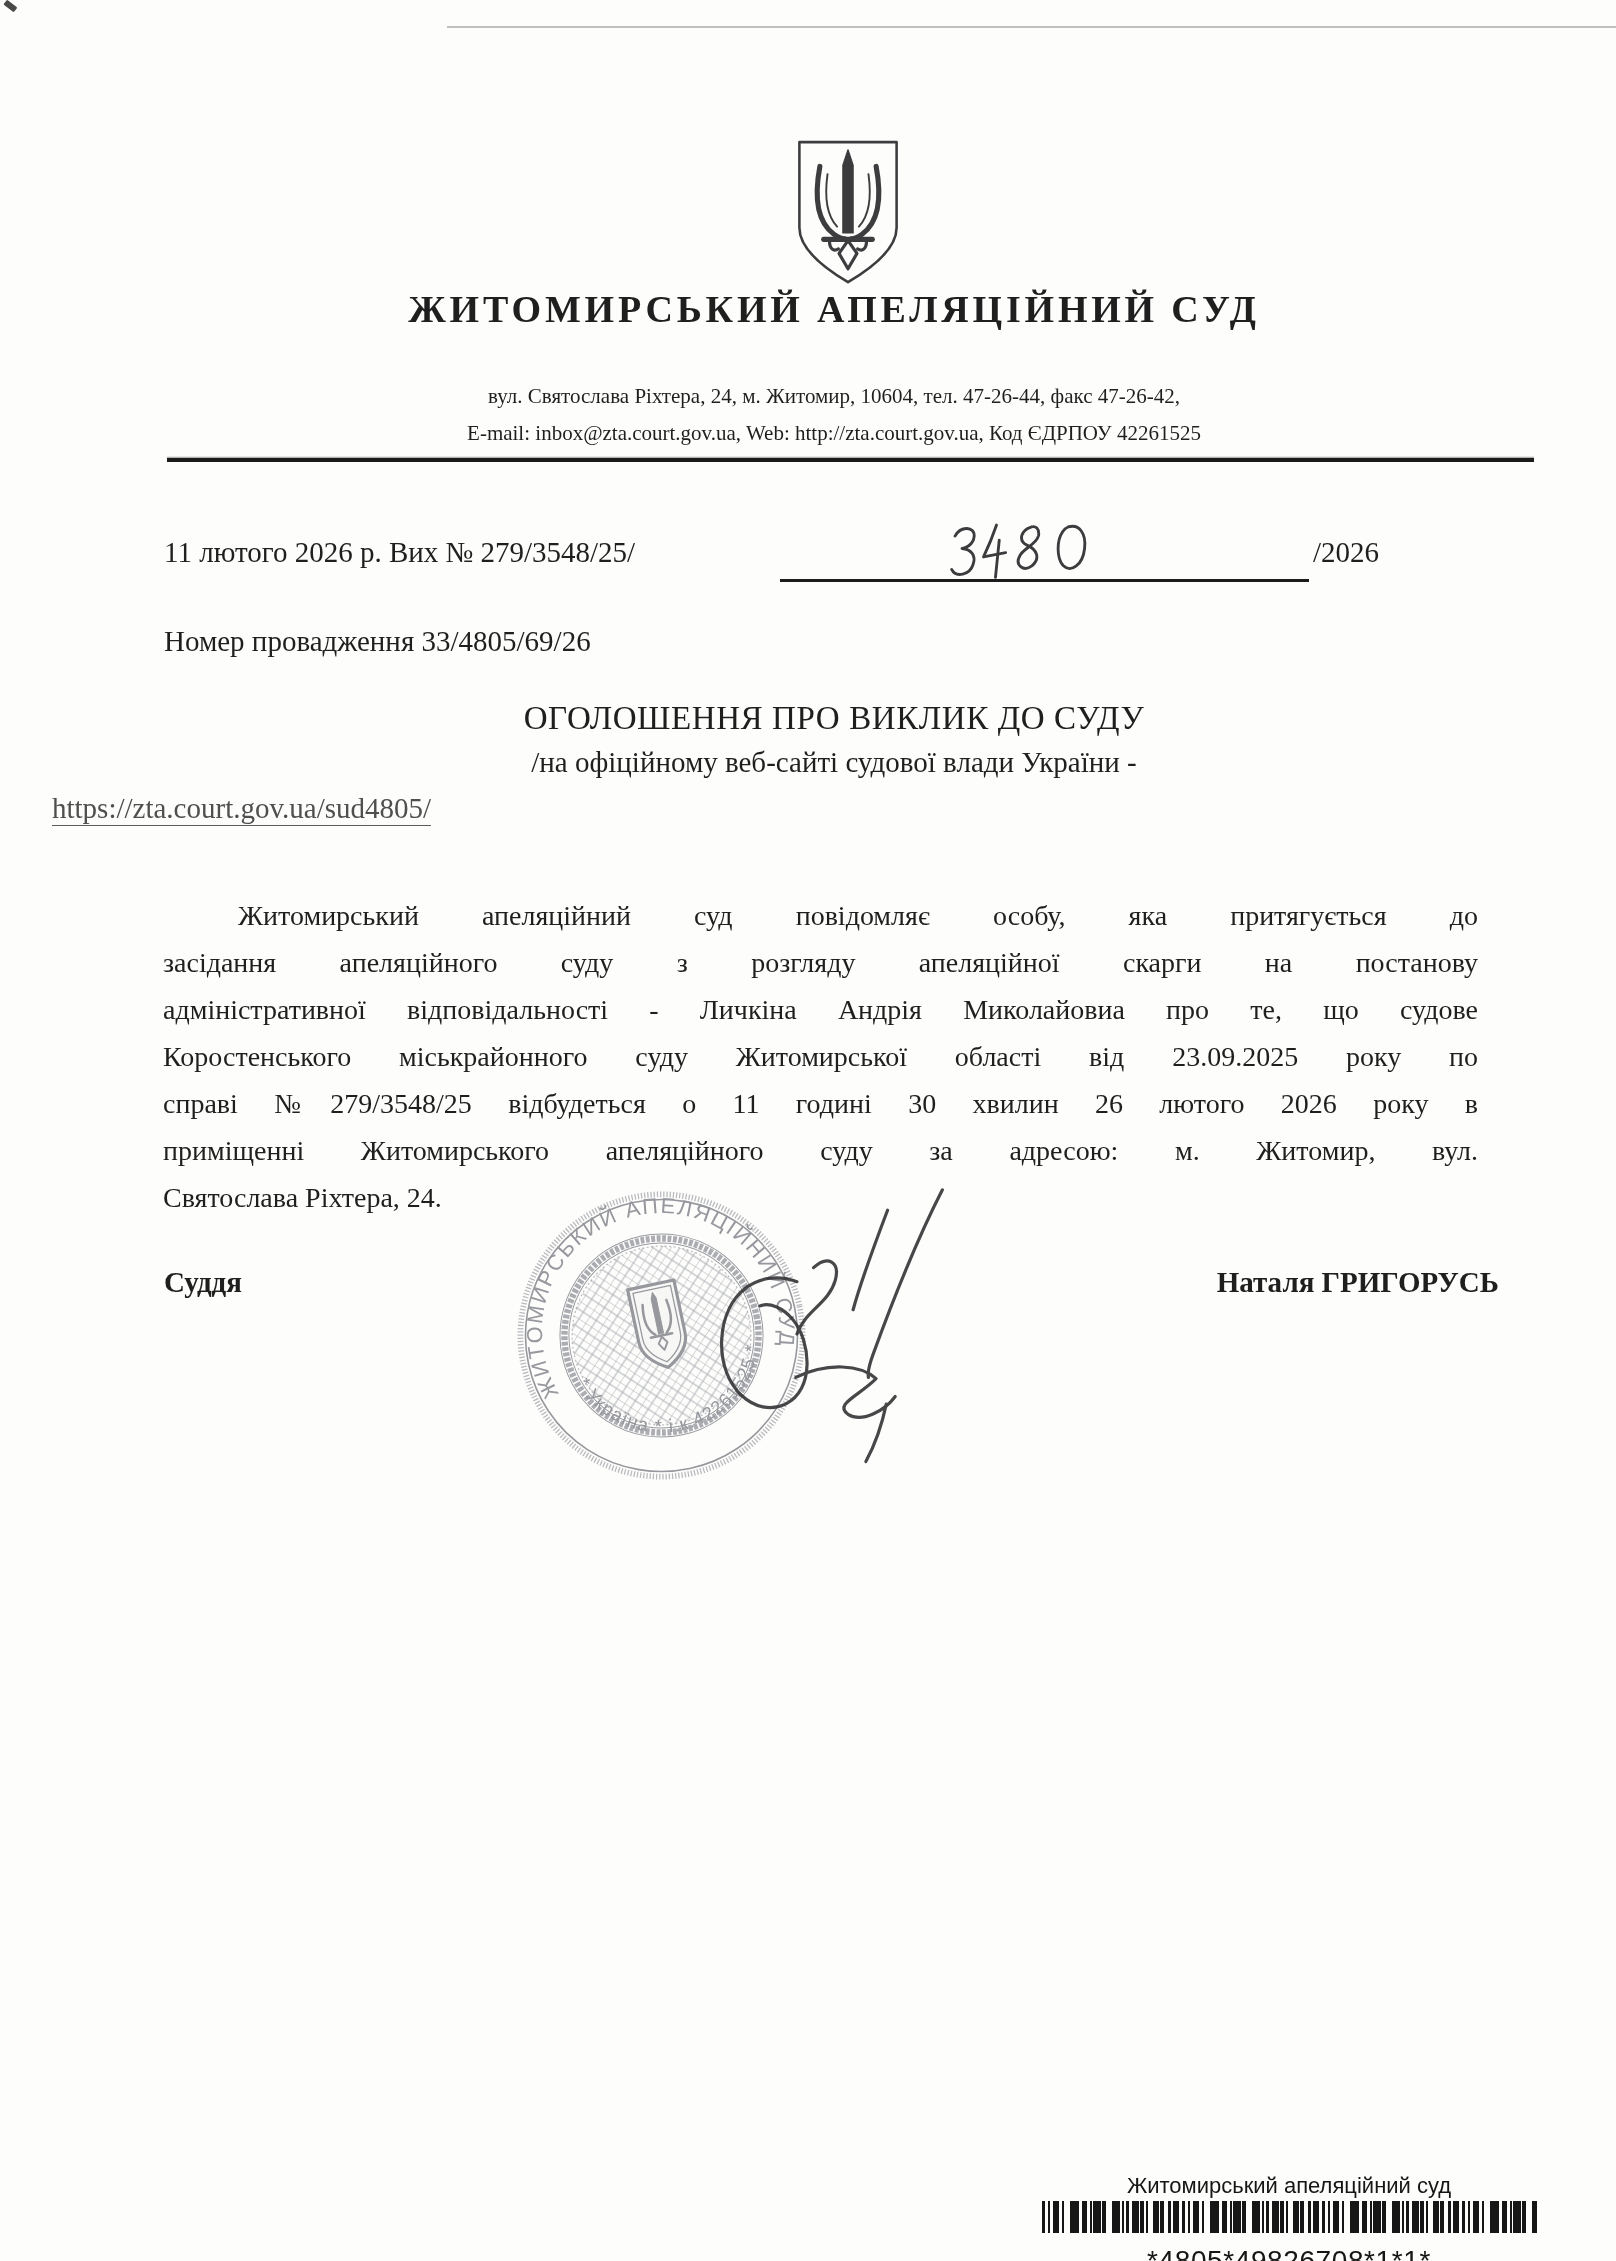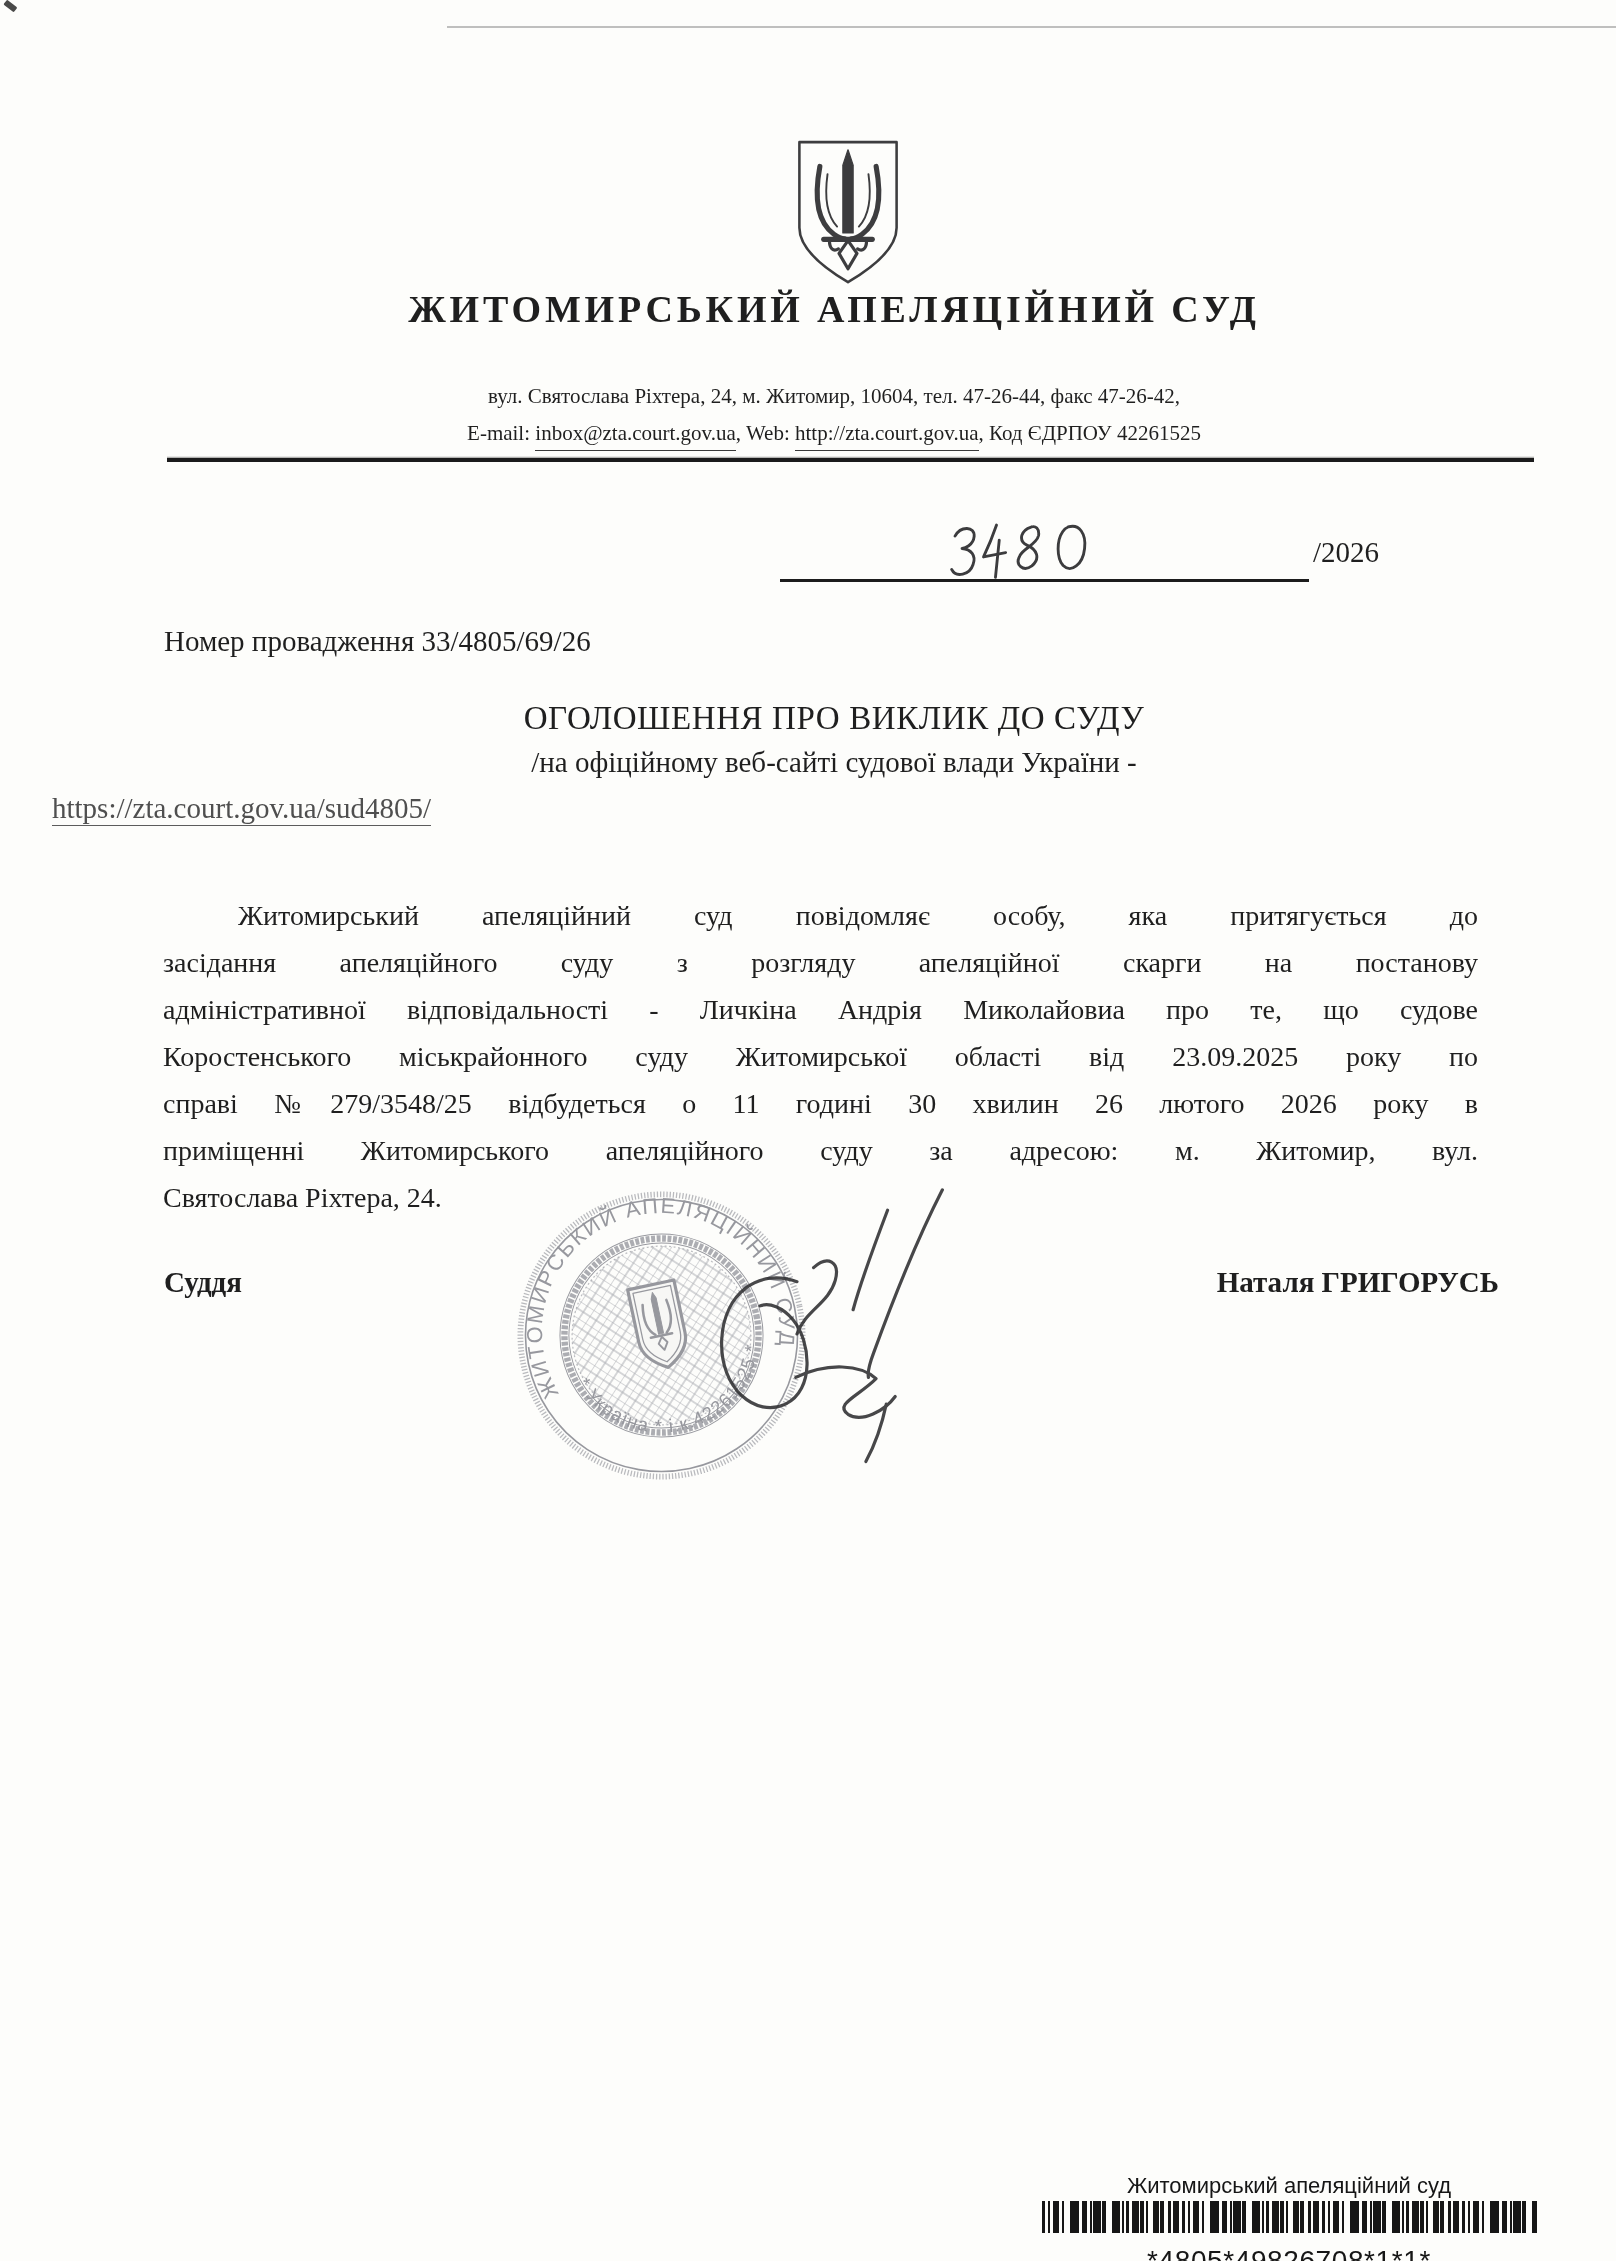--- a/index.html
+++ b/index.html
@@ -11,21 +11,21 @@
   .abs{position:absolute;}
   
   #scan-line-top{left:447px;top:26px;width:1170px;height:1.9px;background:#8c8c8c;opacity:.55;}
   #corner-mark{left:3.8px;top:2.6px;width:12.8px;height:5.7px;background:#1c1c1c;border-radius:1.3px;transform:rotate(38deg);opacity:.8;}
   
   #emblem{left:793px;top:137px;width:110px;height:151px;}
   #court-name{left:52px;top:287px;width:1564px;text-align:center;
     font-size:38px;font-weight:bold;letter-spacing:3.8px;white-space:nowrap;}
   #address-line{left:52px;top:384px;width:1564px;text-align:center;font-size:21px;white-space:nowrap;}
   #contact-line{left:52px;top:421px;width:1564px;text-align:center;font-size:21px;white-space:nowrap;}
-  .scan-link{border-bottom:1.9px solid #3a3a3a;padding-bottom:5px;}
+  .scan-link{border-bottom:1.9px solid #3a3a3a;padding-bottom:16px;}
   #header-divider{left:167px;top:458px;width:1367px;height:3.8px;background:#1b1b1b;box-shadow:0 -1.3px 0 rgba(40,40,40,.35);}
   
   #date-line{left:164px;top:536px;font-size:29px;white-space:nowrap;}
   #blank-underline{left:780px;top:579px;width:529px;height:2.6px;background:#1c1c1c;}
   #handwritten-number{left:943px;top:517px;width:153px;height:64px;transform:rotate(-3deg);}
   #year-suffix{left:1313px;top:536px;font-size:29px;white-space:nowrap;}
   #case-line{left:164px;top:577px;font-size:29px;white-space:nowrap;margin-top:48px;}
   
   #title{left:52px;top:700px;width:1564px;text-align:center;font-size:33px;font-weight:normal;letter-spacing:0.6px;white-space:nowrap;}
   #subtitle{left:52px;top:746px;width:1564px;text-align:center;font-size:29px;white-space:nowrap;}
@@ -77,20 +77,21 @@
   </svg>
 
   <div class="abs" id="court-name">ЖИТОМИРСЬКИЙ АПЕЛЯЦІЙНИЙ СУД</div>
 
   <div class="abs" id="address-line">вул. Святослава Ріхтера, 24, м. Житомир, 10604, тел. 47-26-44, факс 47-26-42,</div>
 
   <div class="abs" id="contact-line"><span>E-mail: </span><span class="scan-link">inbox@zta.court.gov.ua</span><span>, Web: </span><span class="scan-link">http://zta.court.gov.ua</span><span>, Код ЄДРПОУ 42261525</span></div>
 
   <div class="abs" id="header-divider"></div>
 
+  <div class="abs" id="date-line">11 лютого 2026 р. Вих № 279/3548/25/</div>
   <div class="abs" id="blank-underline"></div>
 
   <svg class="abs" id="handwritten-number" viewBox="0 0 240 95" aria-label="3480">
     <g stroke="#3c3c3e" stroke-width="4.5" fill="none" stroke-linecap="round" stroke-linejoin="round">
       <path d="M20,22 C30,6 52,8 50,24 C48,38 34,42 30,42 C44,44 52,54 46,68 C40,84 18,88 12,74"></path>
       <path d="M86,8 C78,28 70,44 63,57 L98,52"></path>
       <path d="M89,32 L80,90"></path>
       <path d="M140,14 C124,18 118,34 132,42 C148,50 152,64 138,75 C124,84 111,72 120,58 C127,46 147,42 151,28 C153,17 147,12 140,14"></path>
       <path d="M198,17 C216,12 226,30 222,52 C218,77 199,90 187,77 C177,64 179,37 189,24 C192,20 195,18 198,17"></path>
     </g>

